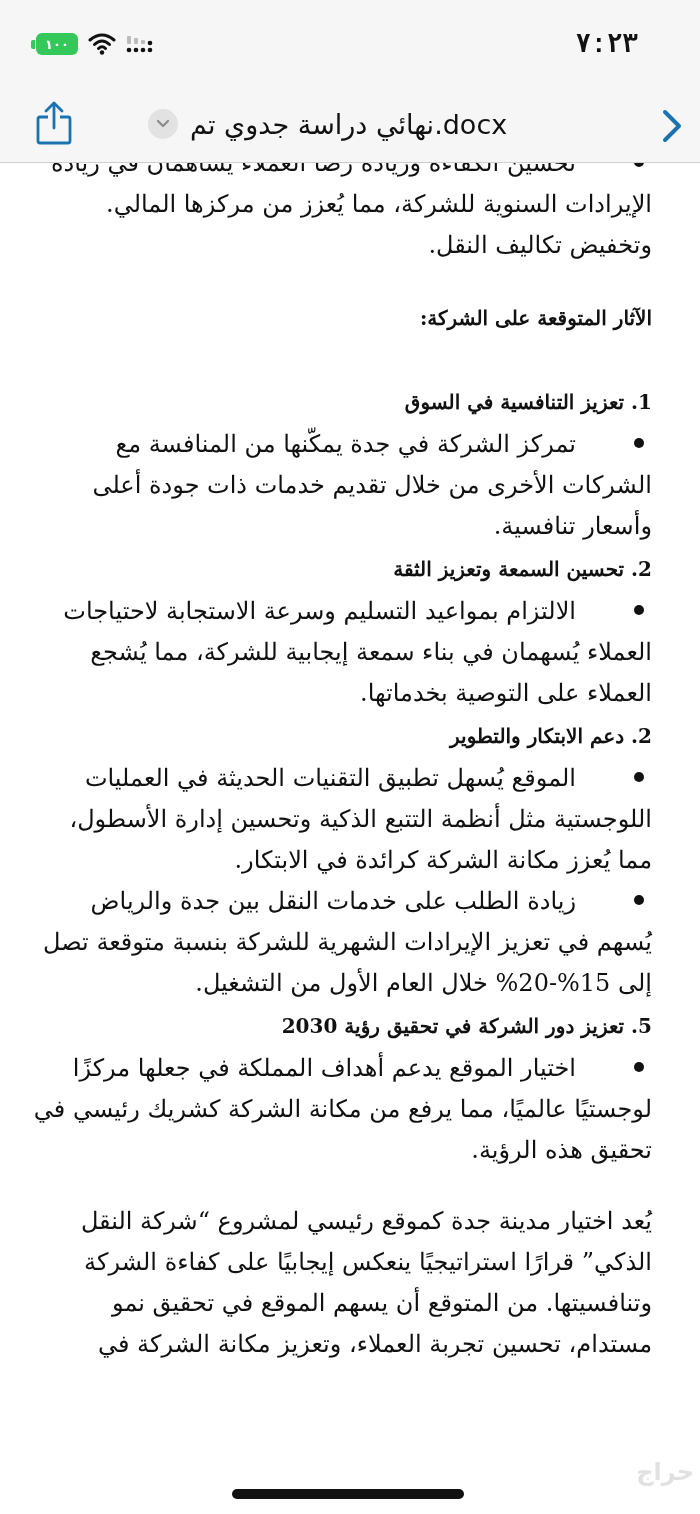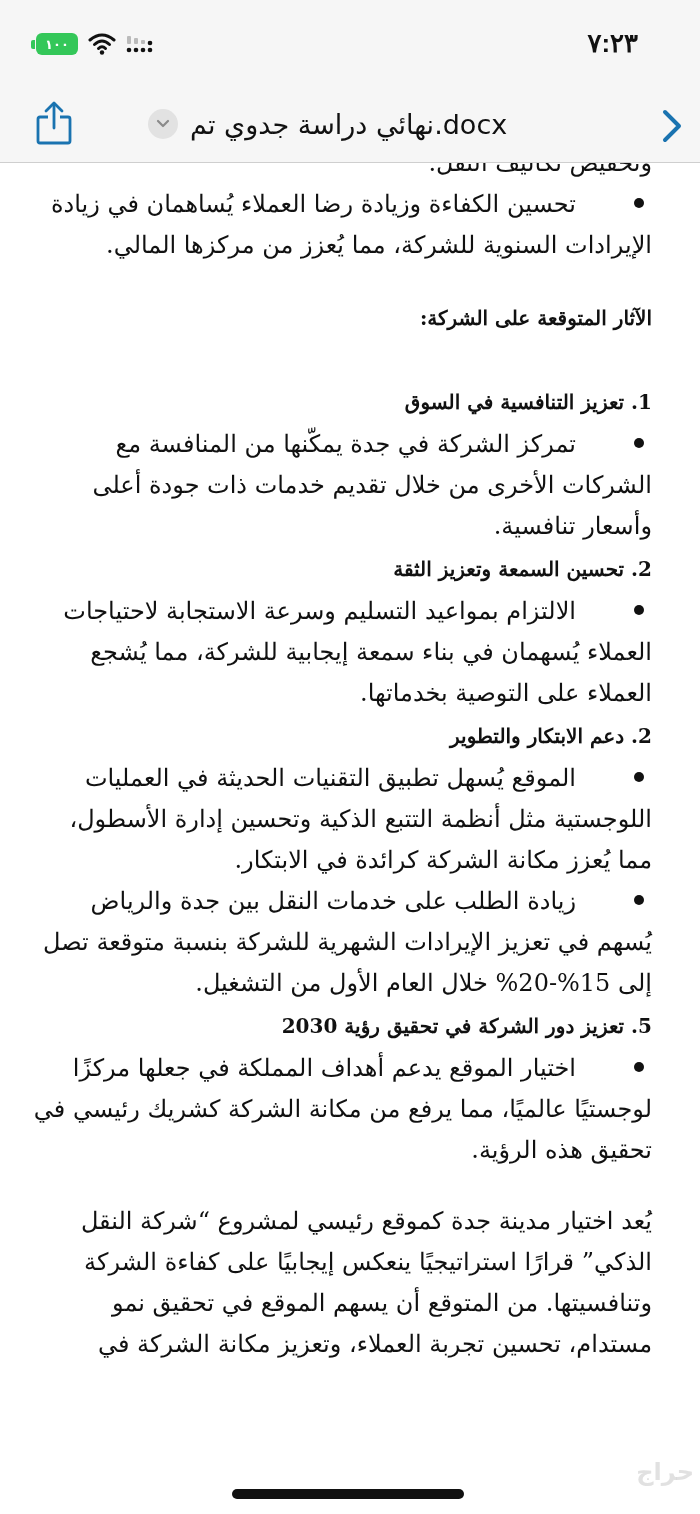--- a/index.html
+++ b/index.html
@@ -18,21 +18,21 @@
       display: flex; align-items: center; justify-content: center;
     }
     .battery-nub {
       position: absolute; left: 31px; top: 12px; width: 4px; height: 9px;
       background: #34c759; border-radius: 2px 0 0 2px;
     }
     .wifi { position: absolute; left: 88px; top: 4px; width: 28px; height: 24px; }
     .signal { position: absolute; left: 126px; top: 6px; width: 34px; height: 22px; }
     .clock {
       position: absolute; right: 62px; top: 0px;
-      font-family: Liberation Sans, sans-serif; font-size: 26px; font-weight: bold; color: #111;
+      font-family: Liberation Mono, monospace; font-size: 26px; font-weight: bold; color: #111;
       letter-spacing: 1px;
     }
 
     .nav-bar { position: absolute; top: 92px; left: 0; width: 700px; height: 66px; }
     .share-btn { position: absolute; left: 34px; top: 8px; width: 40px; height: 46px; cursor: pointer; }
     .title-wrap {
       position: absolute; left: 148px; top: 12px; height: 40px;
       display: flex; align-items: center; gap: 12px;
     }
     .chevron-circle {
@@ -117,25 +117,25 @@
       <div class="doc-title">نهائي دراسة جدوي  تم.docx</div>
     </div>
     <svg class="back-btn" viewBox="0 0 28 44">
       <path d="M7 8 L21 22 L7 36" stroke="#1a73b0" stroke-width="4" fill="none" stroke-linecap="round" stroke-linejoin="round"></path>
     </svg>
   </div>
 </div>
 
 <div class="doc">
   <div class="doc-inner">
-    <div class="p">وتخفيض تكاليف النقل.</div>
-
     <div class="p bullet-p">
       <span class="bullet-dot"></span><span>تحسين الكفاءة وزيادة رضا العملاء يُساهمان في زيادة الإيرادات السنوية للشركة، مما يُعزز من مركزها المالي.</span>
     </div>
+
+    <div class="p">وتخفيض تكاليف النقل.</div>
 
     <div class="gap-md"></div>
     <div class="section-heading">الآثار المتوقعة على الشركة:</div>
     <div class="gap-lg"></div>
 
     <div class="section-heading">1. تعزيز التنافسية في السوق</div>
     <div class="p bullet-p">
       <span class="bullet-dot"></span><span>تمركز الشركة في جدة يمكّنها من المنافسة مع الشركات الأخرى من خلال تقديم خدمات ذات جودة أعلى وأسعار تنافسية.</span>
     </div>
 

